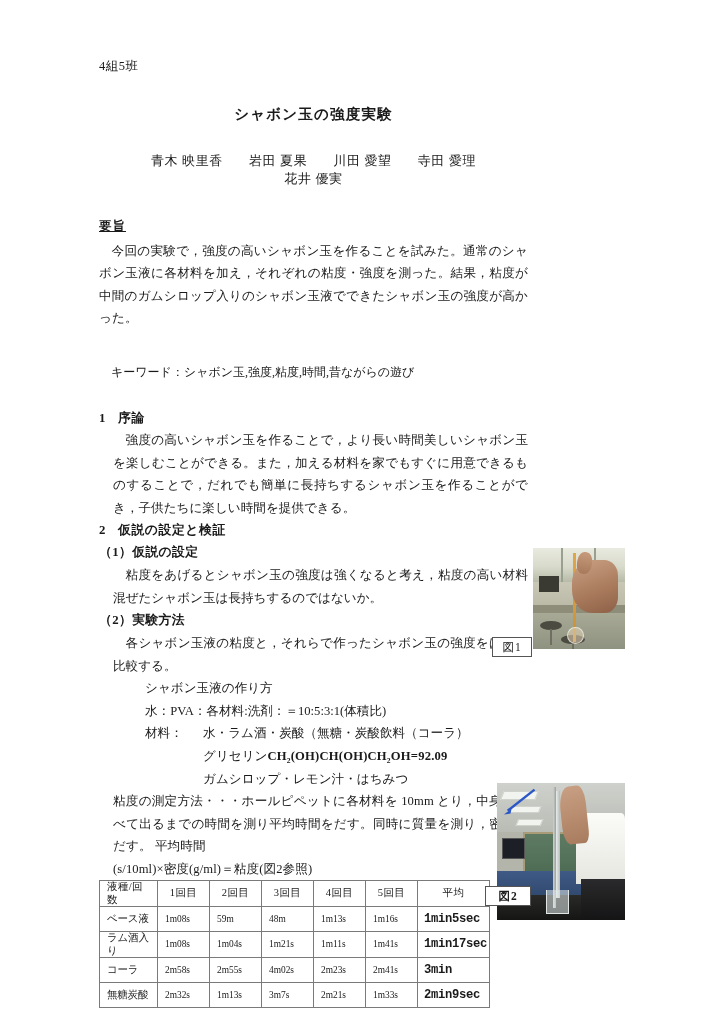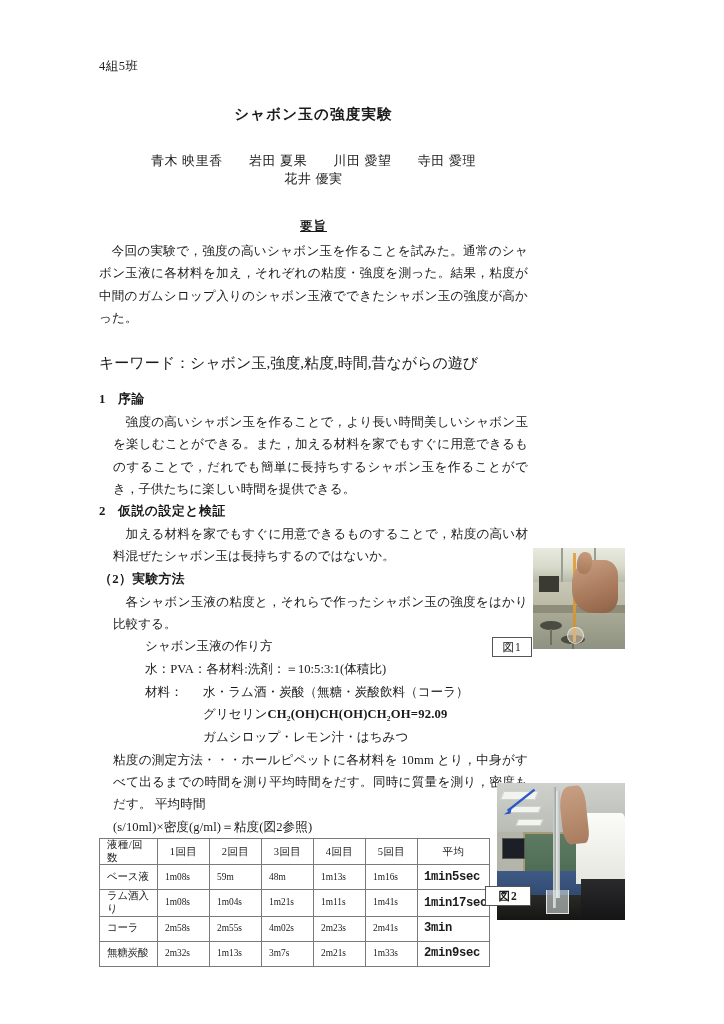--- a/index.html
+++ b/index.html
@@ -40,44 +40,44 @@
   .authors {
     text-align: center;
     font-size: 13px;
     letter-spacing: 0.6px;
     margin: 0 0 30px 0;
   }
   .author { display: inline-block; margin: 0 13px; }
   .author .given { margin-left: 4px; font-family: Liberation Serif, serif; }
 
   .abstract-head {
-    text-align: center;
+    text-align: left;
     font-size: 12.5px;
     font-weight: bold;
     letter-spacing: 1px;
     margin: 0 0 5px 0;
     text-decoration: underline;
   }
 
   
   .para {
     font-size: 12.6px;
     line-height: 1.78;
     text-align: justify;
     margin: 0;
     letter-spacing: 0.1px;
   }
   .indent1 { text-indent: 1em; }
   .spacer-sm { height: 12px; }
   .spacer-md { height: 20px; }
 
   .keywords {
-    font-size: 15px;
+    font-size: 12px;
     line-height: 1.78;
-    margin: 0;
+    margin: 12px;
   }
 
   
   .sec-head {
     font-size: 12.8px;
     font-weight: bold;
     letter-spacing: 0.6px;
     margin: 0;
     line-height: 1.75;
   }
@@ -334,21 +334,22 @@
 
   <div class="sec-head">
     <span class="num">1</span><span>序論</span>
   </div>
   <p class="sec-body indent1">強度の高いシャボン玉を作ることで，より長い時間美しいシャボン玉を楽しむことができる。また，加える材料を家でもすぐに用意できるものすることで，だれでも簡単に長持ちするシャボン玉を作ることができ，子供たちに楽しい時間を提供できる。</p>
 
   <div class="sec-head">
     <span class="num">2</span><span>仮説の設定と検証</span>
   </div>
 
-  <p class="sec-body indent1">加える材料を家でもすぐに用意できるものすることで，粘度の高い材料混ぜたシャボン玉は長持ちするのではないか。</p>
+  <div class="subsec-head">（1）仮説の設定</div>
+  <p class="sec-body indent1">粘度をあげるとシャボン玉の強度は強くなると考え，粘度の高い材料混ぜたシャボン玉は長持ちするのではないか。</p>
 
   <div class="subsec-head">（2）実験方法</div>
   <p class="sec-body indent1">各シャボン玉液の粘度と，それらで作ったシャボン玉の強度をはかり比較する。</p>
 
   <div class="recipe">
     <div class="recipe-row">シャボン玉液の作り方</div>
     <div class="recipe-row"><span class="recipe-key">水：PVA：各材料:洗剤：</span><span class="recipe-val">＝10:5:3:1(体積比)</span></div>
     <div class="recipe-row"><span class="mat-label">材料：</span><span>水・ラム酒・炭酸（無糖・炭酸飲料（コーラ）</span></div>
     <div class="recipe-row"><span class="mat-indent"></span><span>グリセリン</span><span class="formula">CH₂(OH)CH(OH)CH₂OH=92.09</span></div>
     <div class="recipe-row"><span class="mat-indent"></span><span>ガムシロップ・レモン汁・はちみつ</span></div>

